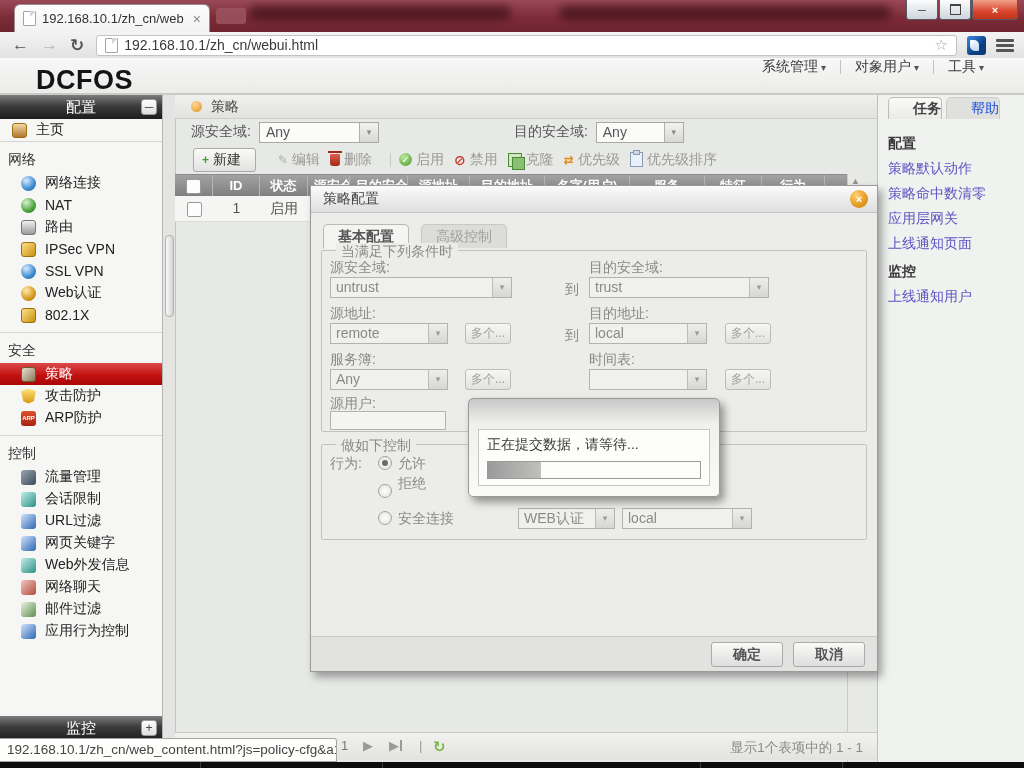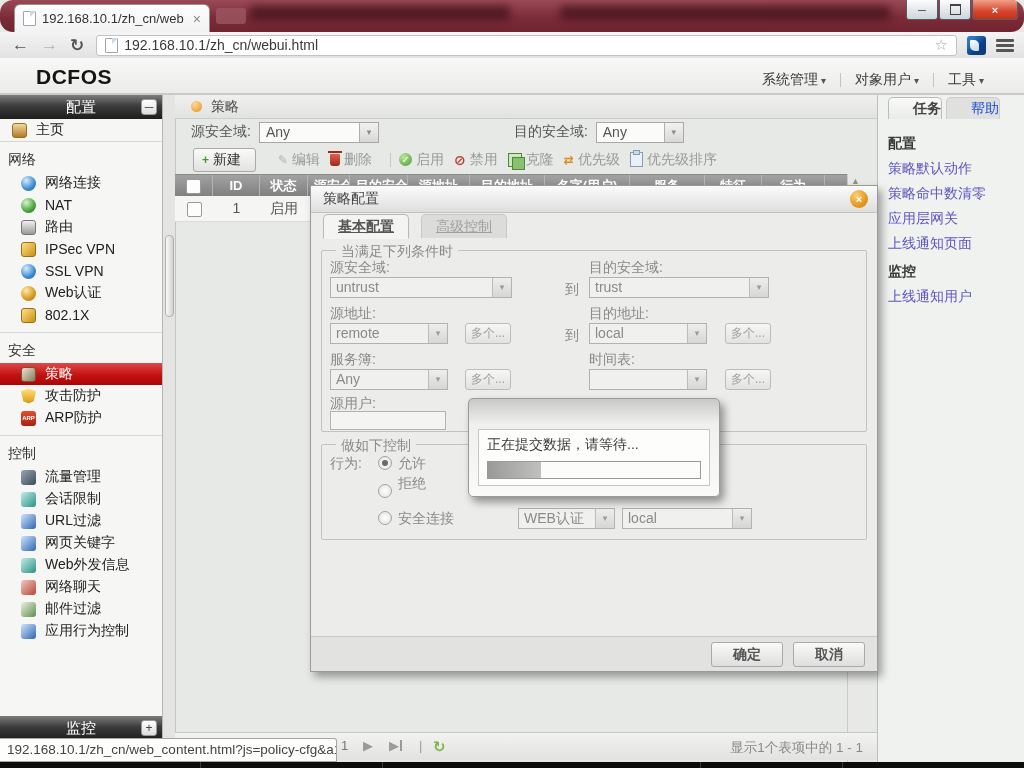--- a/index.html
+++ b/index.html
@@ -1,21 +1,21 @@
 <!DOCTYPE html>
 <html><head>
 <meta charset="utf-8">
 <style>
   html,body{margin:0;padding:0;background:#555;}
   #screen{position:relative;width:1024px;height:768px;overflow:hidden;
           font-family:"Liberation Sans","DejaVu Sans",sans-serif;font-size:14px;
           background:#e7e9e7;}
   
   .titlebar{position:absolute;left:0;top:0;width:1024px;height:32px;
-    background:linear-gradient(#9a4a56,#7c2b38 55%,#6e2530);overflow:hidden;border-radius:13px;}
+    background:linear-gradient(#9a4a56,#7c2b38 55%,#6e2530);overflow:hidden;}
   .blurbar{position:absolute;top:6px;height:14px;background:#3f1219;filter:blur(4px);opacity:.75;border-radius:4px;}
   .blur1{left:250px;width:260px;} .blur2{left:560px;width:330px;}
   .tab{position:absolute;left:14px;top:4px;width:196px;height:28px;background:linear-gradient(#fdfdfd,#f2f2f2);
     border:1px solid #9a8f91;border-bottom:none;border-radius:6px 6px 0 0;display:flex;align-items:center;padding:0 8px;box-sizing:border-box;}
   .tab-t{font-size:13px;color:#333;white-space:nowrap;overflow:hidden;flex:1;}
   .tab-x{color:#8a8a8a;font-size:14px;margin-left:6px;cursor:pointer;}
   .newtab{position:absolute;left:216px;top:8px;width:30px;height:16px;background:#9c5662;border-radius:3px;opacity:.8;}
   .pageico{display:inline-block;width:11px;height:13px;background:#fff;border:1px solid #9aa5af;border-radius:1px;margin-right:6px;position:relative;flex:none;}
   .pageico:after{content:"";position:absolute;right:-1px;top:-1px;border:3px solid;border-color:#cfd8e0 transparent transparent #cfd8e0;}
   .winbtns{position:absolute;right:6px;top:0;display:flex;}
@@ -30,22 +30,22 @@
   .addr{flex:1;height:19px;background:#fff;border:1px solid #c3c3c3;border-radius:3px;margin:0 10px 0 12px;
     display:flex;align-items:center;padding:0 8px;font-size:14px;color:#3a3a3a;}
   .addr .star{margin-left:auto;color:#a8a8a8;font-size:15px;}
   .extico{width:19px;height:19px;border-radius:3px;background:linear-gradient(135deg,#2e77c8 20%,#0c3f86 60%,#123a6e);position:relative;margin-right:10px;flex:none;}
   .extico:after{content:"";position:absolute;left:3px;top:4px;width:9px;height:11px;background:linear-gradient(160deg,#fff,#bcd8f2);border-radius:1px 5px 1px 5px;}
   .menuico{width:18px;height:13px;margin-right:10px;flex:none;display:flex;flex-direction:column;justify-content:space-between;}
   .menuico i{height:3px;background:#555;border-radius:1px;}
   
   .appheader{position:absolute;left:0;top:58px;width:1024px;height:35px;background:linear-gradient(#f8f8f8,#ebebe9);
     border-bottom:2px solid #c9c9c7;}
-  .logo{position:absolute;left:36px;top:7px;font-size:21px;font-weight:bold;color:#141414;letter-spacing:.5px;}
-  .hmenus{position:absolute;right:26px;top:13px;display:flex;align-items:center;color:#3a3a3a;font-size:14px;}
+  .logo{position:absolute;left:36px;top:7px;font-size:27px;font-weight:bold;color:#141414;letter-spacing:.5px;}
+  .hmenus{position:absolute;right:26px;top:0;display:flex;align-items:center;color:#3a3a3a;font-size:14px;}
   .hmenu{margin:0 14px;cursor:pointer;}
   .hmenu .caret{font-size:10px;color:#555;margin-left:3px;}
   .hsep{width:1px;height:14px;background:#c2c2c2;}
   
   .sidebar{position:absolute;left:0;top:95px;width:163px;height:667px;background:#f6f6f4;
     border-right:1px solid #b5b5b5;display:flex;flex-direction:column;box-sizing:border-box;}
   .side-head,.side-foot{height:24px;flex:none;background:linear-gradient(#7d7d7d,#3c3c3c 45%,#1d1d1d);
     color:#fff;display:flex;align-items:center;justify-content:center;position:relative;font-size:15px;}
   .side-btn{position:absolute;right:5px;top:4px;width:16px;height:16px;background:linear-gradient(#fff,#ddd);
     border:1px solid #999;border-radius:3px;color:#444;font-size:12px;line-height:14px;text-align:center;box-sizing:border-box;}
@@ -122,21 +122,21 @@
   .tp-sec{font-weight:bold;color:#3a3a3a;margin:10px 0 4px;}
   .tp-link{color:#5d55c2;margin:7px 0;cursor:pointer;white-space:nowrap;}
   
   .modal{position:absolute;left:310px;top:185px;width:568px;height:487px;background:#ececea;border:1px solid #9a9a98;
     box-shadow:4px 5px 8px rgba(0,0,0,.35);box-sizing:border-box;}
   .m-title{position:absolute;left:0;top:0;right:0;height:27px;background:linear-gradient(#fbfbfb,#dedede);
     border-bottom:1px solid #c2c2c0;display:flex;align-items:center;padding-left:12px;color:#444;box-sizing:border-box;}
   .m-close{position:absolute;right:9px;top:4px;width:18px;height:18px;border-radius:50%;
     background:radial-gradient(circle at 35% 30%,#ffd070,#e0941a 65%,#c87c08);color:#fff;font-weight:bold;font-size:11px;
     text-align:center;line-height:18px;cursor:pointer;}
-  .m-tab{position:absolute;top:28px;height:21px;line-height:21px;padding:1px 14px;border-radius:5px 5px 0 0;text-decoration:underline;}
+  .m-tab{position:absolute;top:38px;height:21px;line-height:21px;padding:1px 14px;border-radius:5px 5px 0 0;}
   .m-tab.on{left:12px;background:#f4f4f2;border:1px solid #b8b8b6;border-bottom:1px solid #f4f4f2;font-weight:bold;color:#555;}
   .m-tab.off{left:110px;background:#dcdcda;border:1px solid #c8c8c6;border-bottom:none;color:#a0a09e;}
   .fset{position:absolute;left:10px;width:546px;border:1px solid #c2c2c0;border-radius:2px;box-sizing:border-box;}
   .fset1{top:64px;height:182px;} .fset2{top:258px;height:96px;}
   .legend{position:absolute;left:14px;top:-8px;background:#ececea;padding:0 5px;color:#8a8a88;}
   .mlabel{position:absolute;color:#8a8a88;white-space:nowrap;}
   .msel{position:absolute;height:21px;background:#f0f0ee;border:1px solid #b2b2b0;display:flex;box-sizing:border-box;}
   .msel .val{padding:0 5px;line-height:19px;color:#8a8a88;flex:1;overflow:hidden;white-space:nowrap;}
   .msel .arr{width:18px;border-left:1px solid #bcbcba;background:linear-gradient(#eeeeec,#d6d6d4);color:#9a9a98;
     font-size:9px;text-align:center;line-height:19px;flex:none;}

